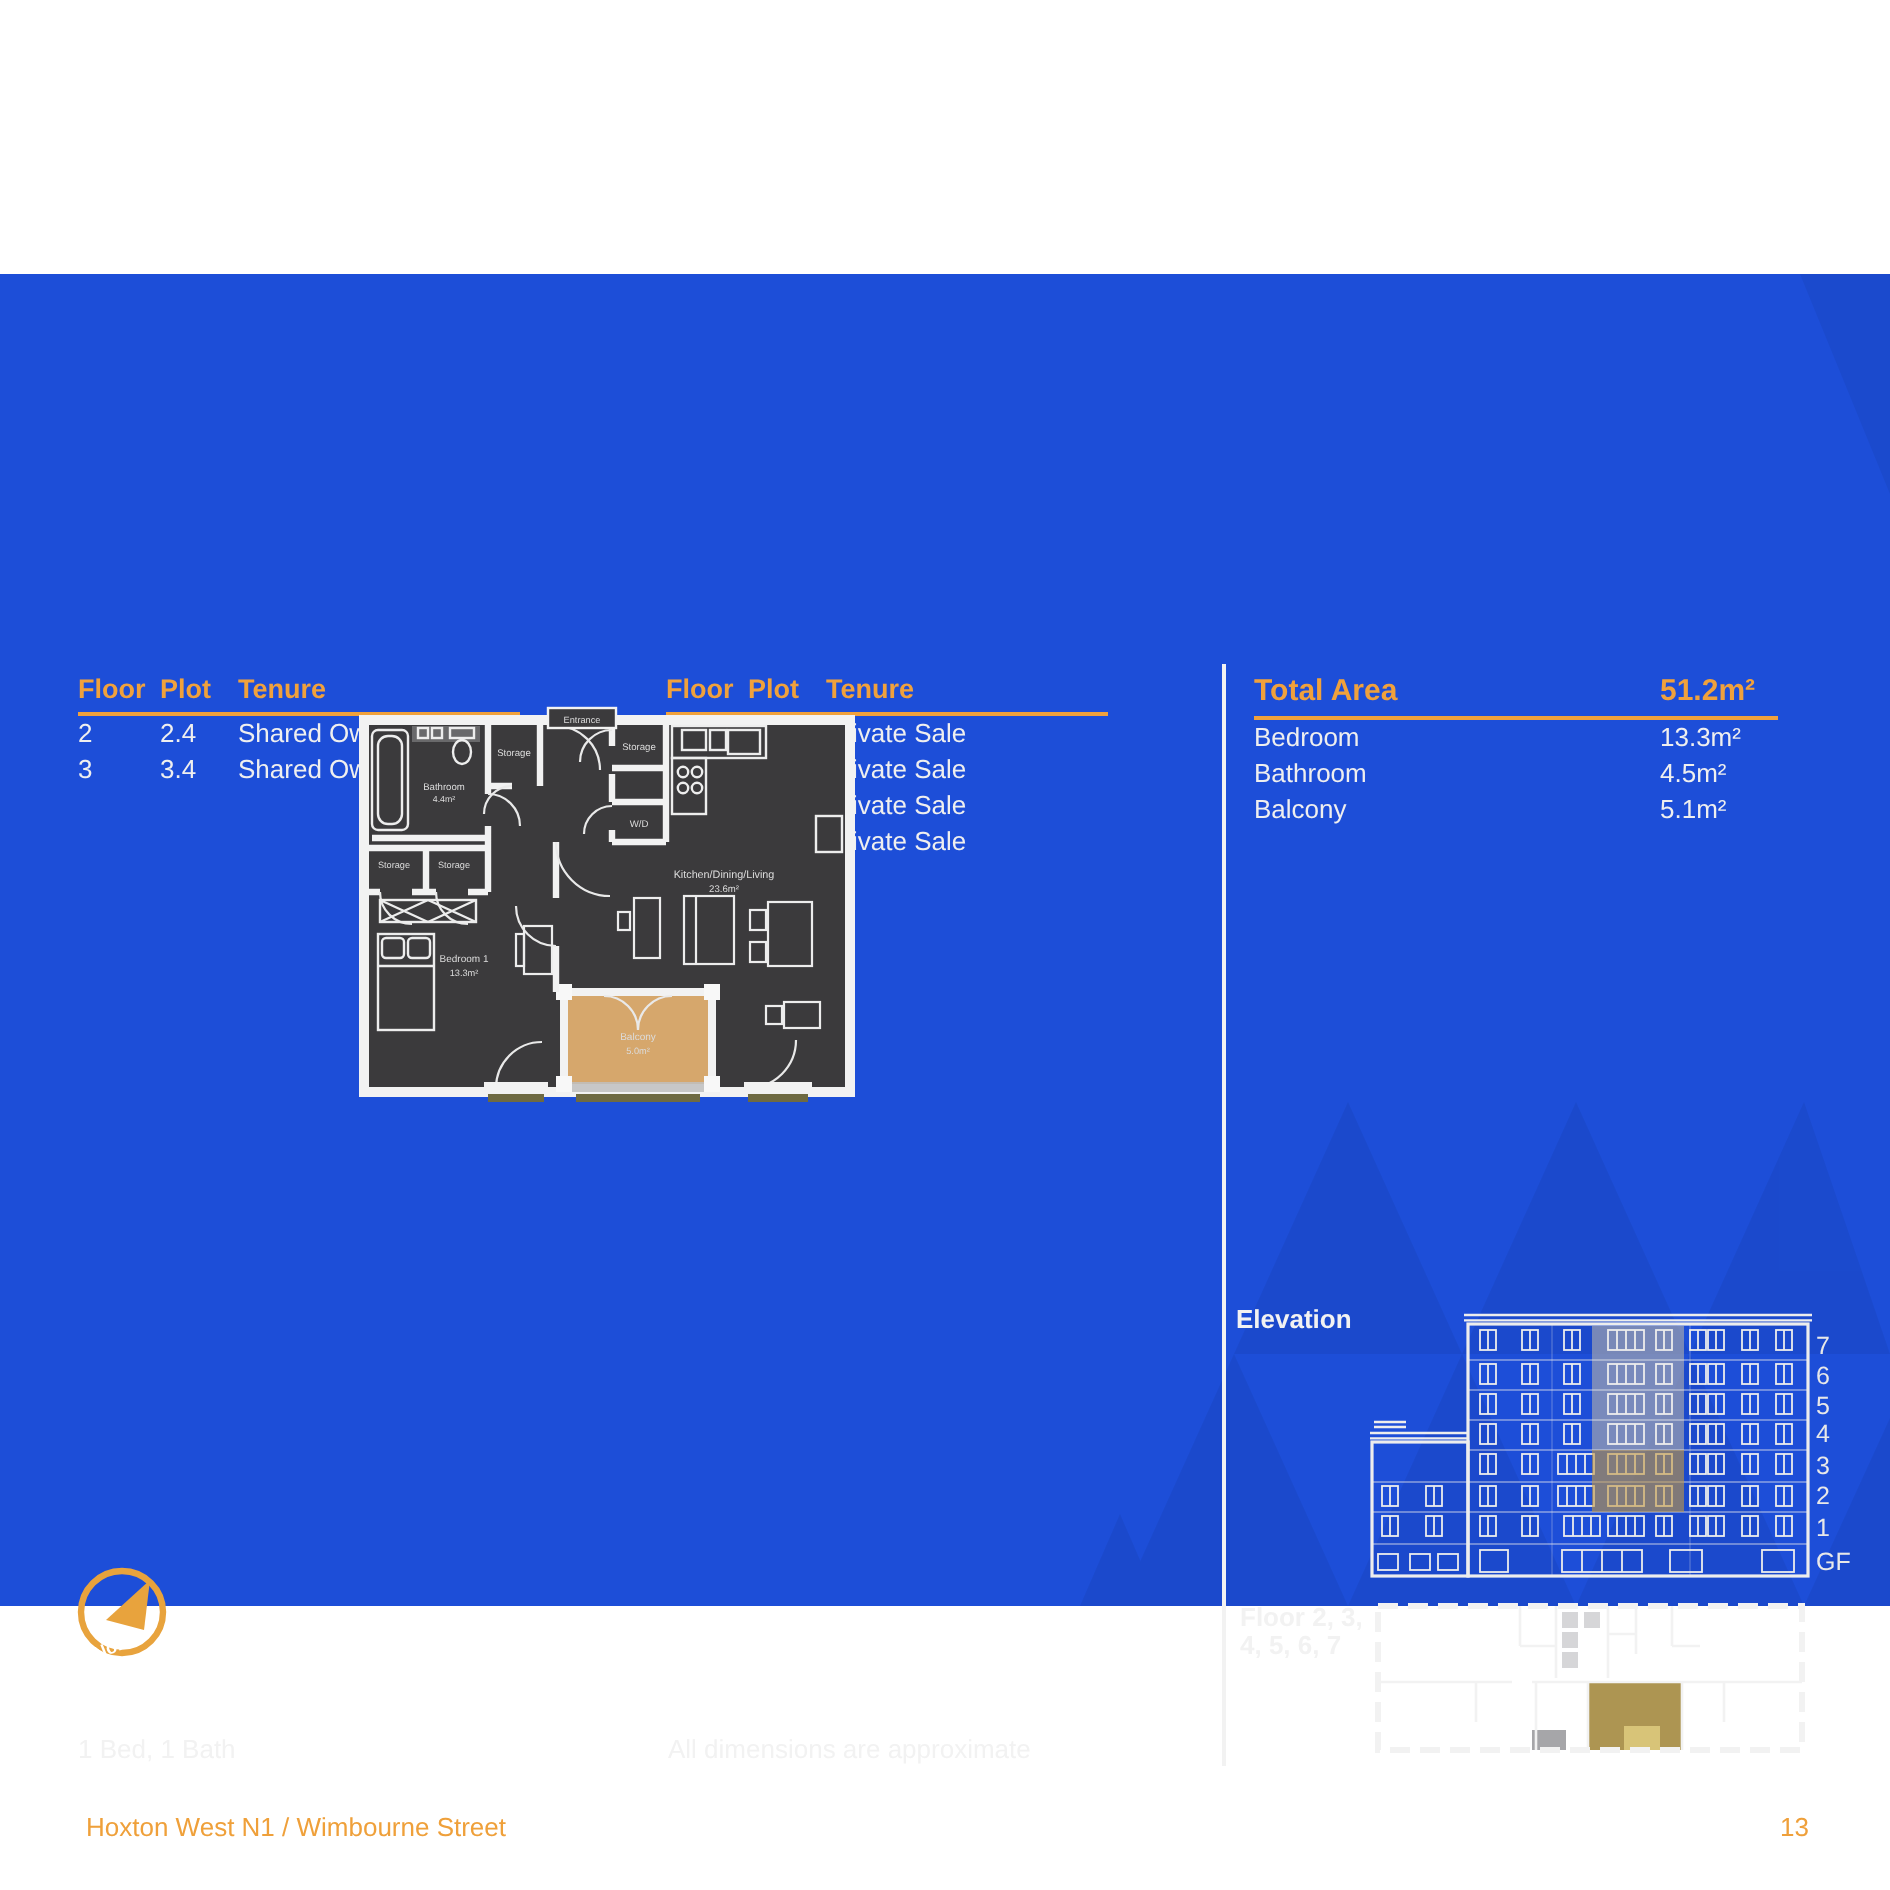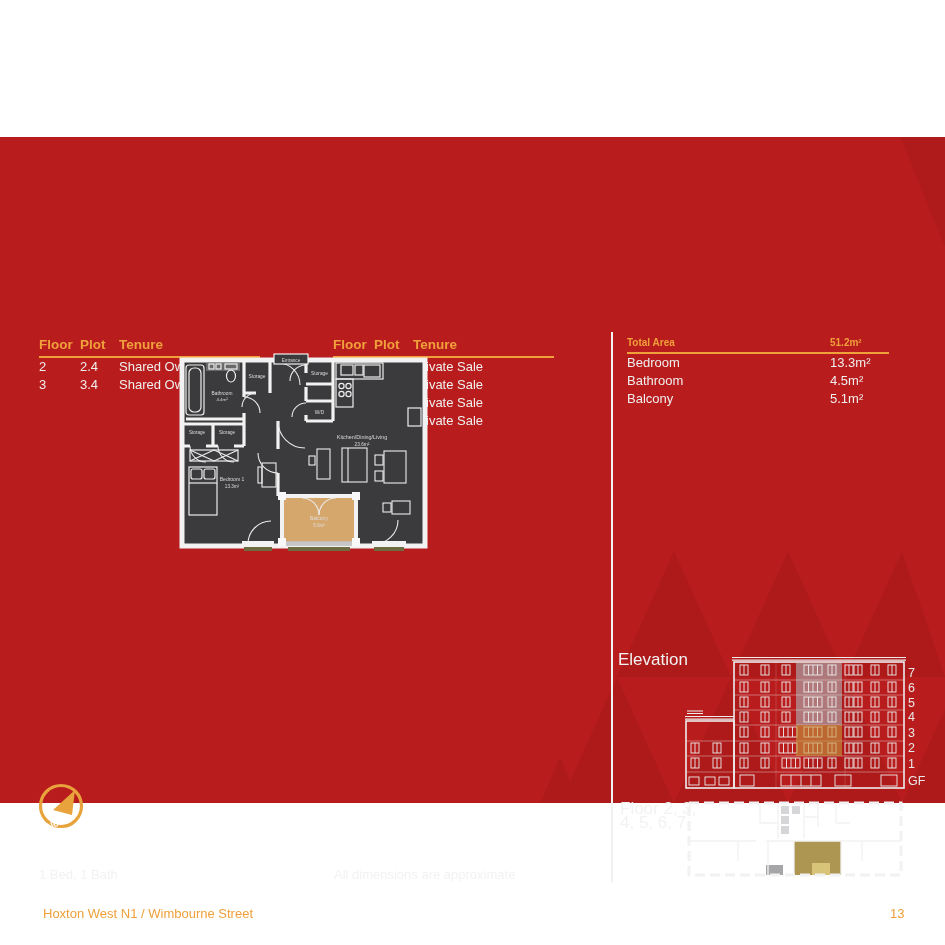--- a/index.html
+++ b/index.html
@@ -1,39 +1,39 @@
 <!DOCTYPE html>
 <html><head>
 <meta charset="utf-8">
 <style>
   * { margin:0; padding:0; box-sizing:border-box; }
   html,body { width:945px; height:945px; background:#ffffff; font-family:"Liberation Sans",sans-serif; }
   .page { position:relative; width:945px; height:945px; background:#ffffff; overflow:hidden; }
-  .card { position:absolute; left:0; top:137px; width:945px; height:666px; background:#b91c1c; }
+  .card { position:absolute; left:0; top:137px; width:945px; height:666px; background:#1d4ed8; }
   .texture { position:absolute; left:0; top:0; pointer-events:none; }
 
   
   .tbl { position:absolute; color:#EFEFEF; font-size:13px; }
   .tbl .hdr { display:flex; color:#F0A13C; font-weight:bold; font-size:13.5px;
               border-bottom:2px solid #F0A13C; padding-bottom:4px; }
   .tbl .row { display:flex; line-height:18px; }
   .tbl .row:first-of-type { margin-top:6px; }
   .c-f { width:41px; } .c-p { width:39px; } .c-t { flex:1; }
 
   
   .atbl { position:absolute; left:627px; top:200px; width:262px; color:#EFEFEF; font-size:13px; }
-  .atbl .hdr { display:flex; color:#F0A13C; font-weight:bold; font-size:10px;
+  .atbl .hdr { display:flex; color:#F0A13C; font-weight:bold; font-size:15px;
                border-bottom:2px solid #F0A13C; padding-bottom:4px; }
   .atbl .row { display:flex; line-height:18px; }
   .atbl .row:first-of-type { margin-top:6px; }
   .a-l { width:203px; } .a-v { flex:1; }
 
   .vline { position:absolute; left:611px; top:195px; width:2px; height:551px; background:#F2F2F2; }
 
-  .label-b { position:absolute; color:#F2F2F2; font-weight:normal; font-size:17px; line-height:14px; }
+  .label-b { position:absolute; color:#F2F2F2; font-weight:bold; font-size:13px; line-height:14px; }
   .txt { position:absolute; color:#F2F2F2; font-size:13px; }
   .orange { color:#EFA03A; }
 
   .flr { position:absolute; left:908px; color:#E8E8E8; font-size:12.5px; }
 
   svg text { font-family:"Liberation Sans",sans-serif; }
   .fp-label { fill:#DCDCDC; text-anchor:middle; }
 </style>
 </head>
 <body>

